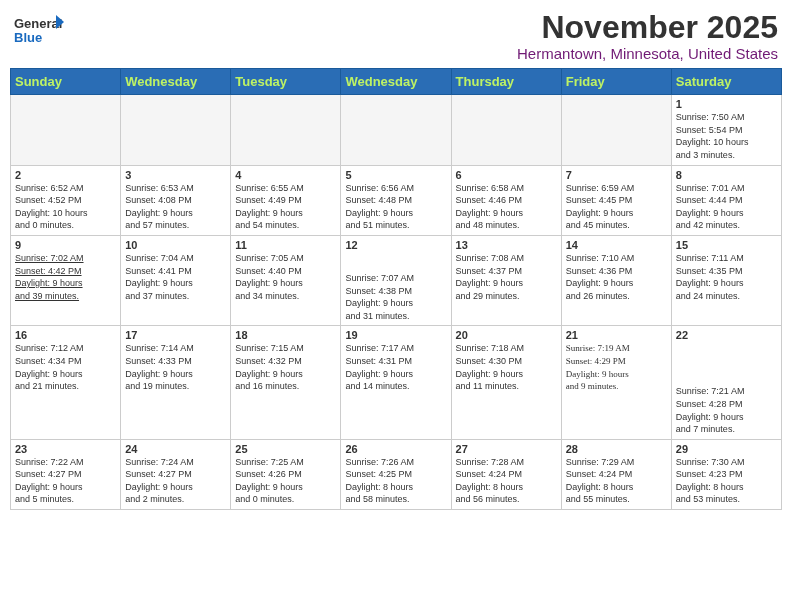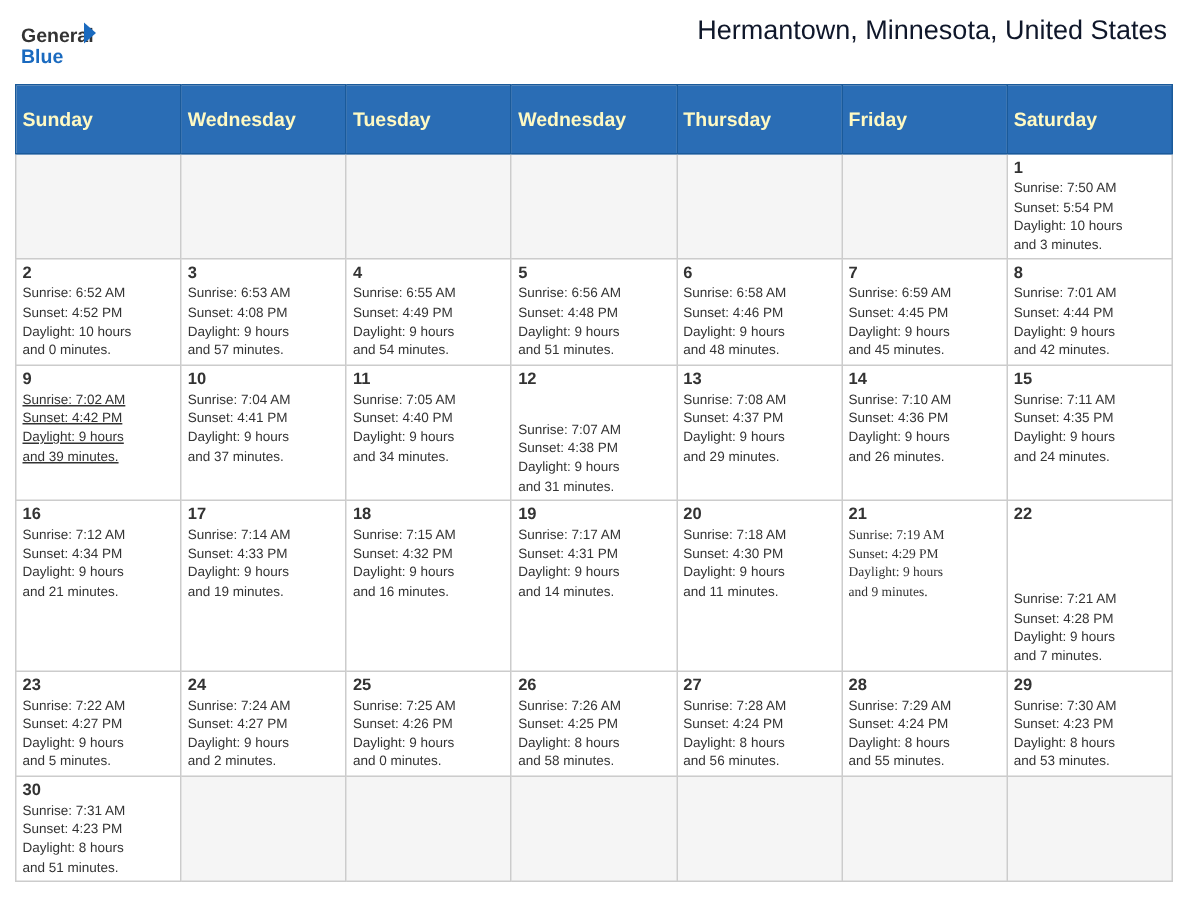--- a/index.html
+++ b/index.html
@@ -20,34 +20,34 @@
     .title-block {
       text-align: right;
     }
     .month-title {
       font-size: 32px;
       font-weight: bold;
       color: #333;
       line-height: 1.1;
     }
     .location-title {
-      font-size: 18px;
-      color: #0f172a;
+      font-size: 15px;
+      color: #701a75;
     }
     .calendar {
       width: 100%;
       border-collapse: collapse;
       border: 1px solid #ccc;
     }
     .calendar th {
       background-color: #2a6db5;
-      color: #fef9c3;
+      color: #bef264;
       font-size: 13px;
       font-weight: bold;
-      padding: 15px 4px;
+      padding: 5px 4px;
       text-align: left;
       border: 1px solid #1a5a9a;
     }
     .calendar td {
       vertical-align: top;
       border: 1px solid #ccc;
       padding: 3px 4px;
       font-size: 9.5px;
       color: #333;
       width: calc(100% / 7);
@@ -85,20 +85,21 @@
   <div class="logo-wrapper">
     <svg class="logo-svg" viewBox="0 0 50 40">
 
       <text x="0" y="18" font-size="13" font-weight="bold" fill="#333" font-family="Arial">General</text>
       <text x="0" y="32" font-size="13" font-weight="bold" fill="#1a6abf" font-family="Arial">Blue</text>
 
       <polygon points="42,5 50,12 42,19" fill="#1a6abf"></polygon>
     </svg>
   </div>
   <div class="title-block">
+    <div class="month-title">November 2025</div>
     <div class="location-title">Hermantown, Minnesota, United States</div>
   </div>
 </div>
 
 <table class="calendar">
   <thead>
     <tr id="header-row">
         <th>Sunday</th>
         <th>Wednesday</th>
         <th>Tuesday</th>
@@ -321,29 +322,14 @@
 and 55 minutes.</div>
         </td>
         <td>
           <span class="day-number">29</span>
           <div class="day-info" style="white-space: pre-line;">Sunrise: 7:30 AM
 Sunset: 4:23 PM
 Daylight: 8 hours
 and 53 minutes.</div>
         </td>
       </tr>
-      <tr>
-        <td>
-          <span class="day-number">30</span>
-          <div class="day-info" style="white-space: pre-line;">Sunrise: 7:31 AM
-Sunset: 4:23 PM
-Daylight: 8 hours
-and 51 minutes.</div>
-        </td>
-        <td class="empty"></td>
-        <td class="empty"></td>
-        <td class="empty"></td>
-        <td class="empty"></td>
-        <td class="empty"></td>
-        <td class="empty"></td>
-      </tr>
     </tbody>
 </table>
 
 </body></html>

